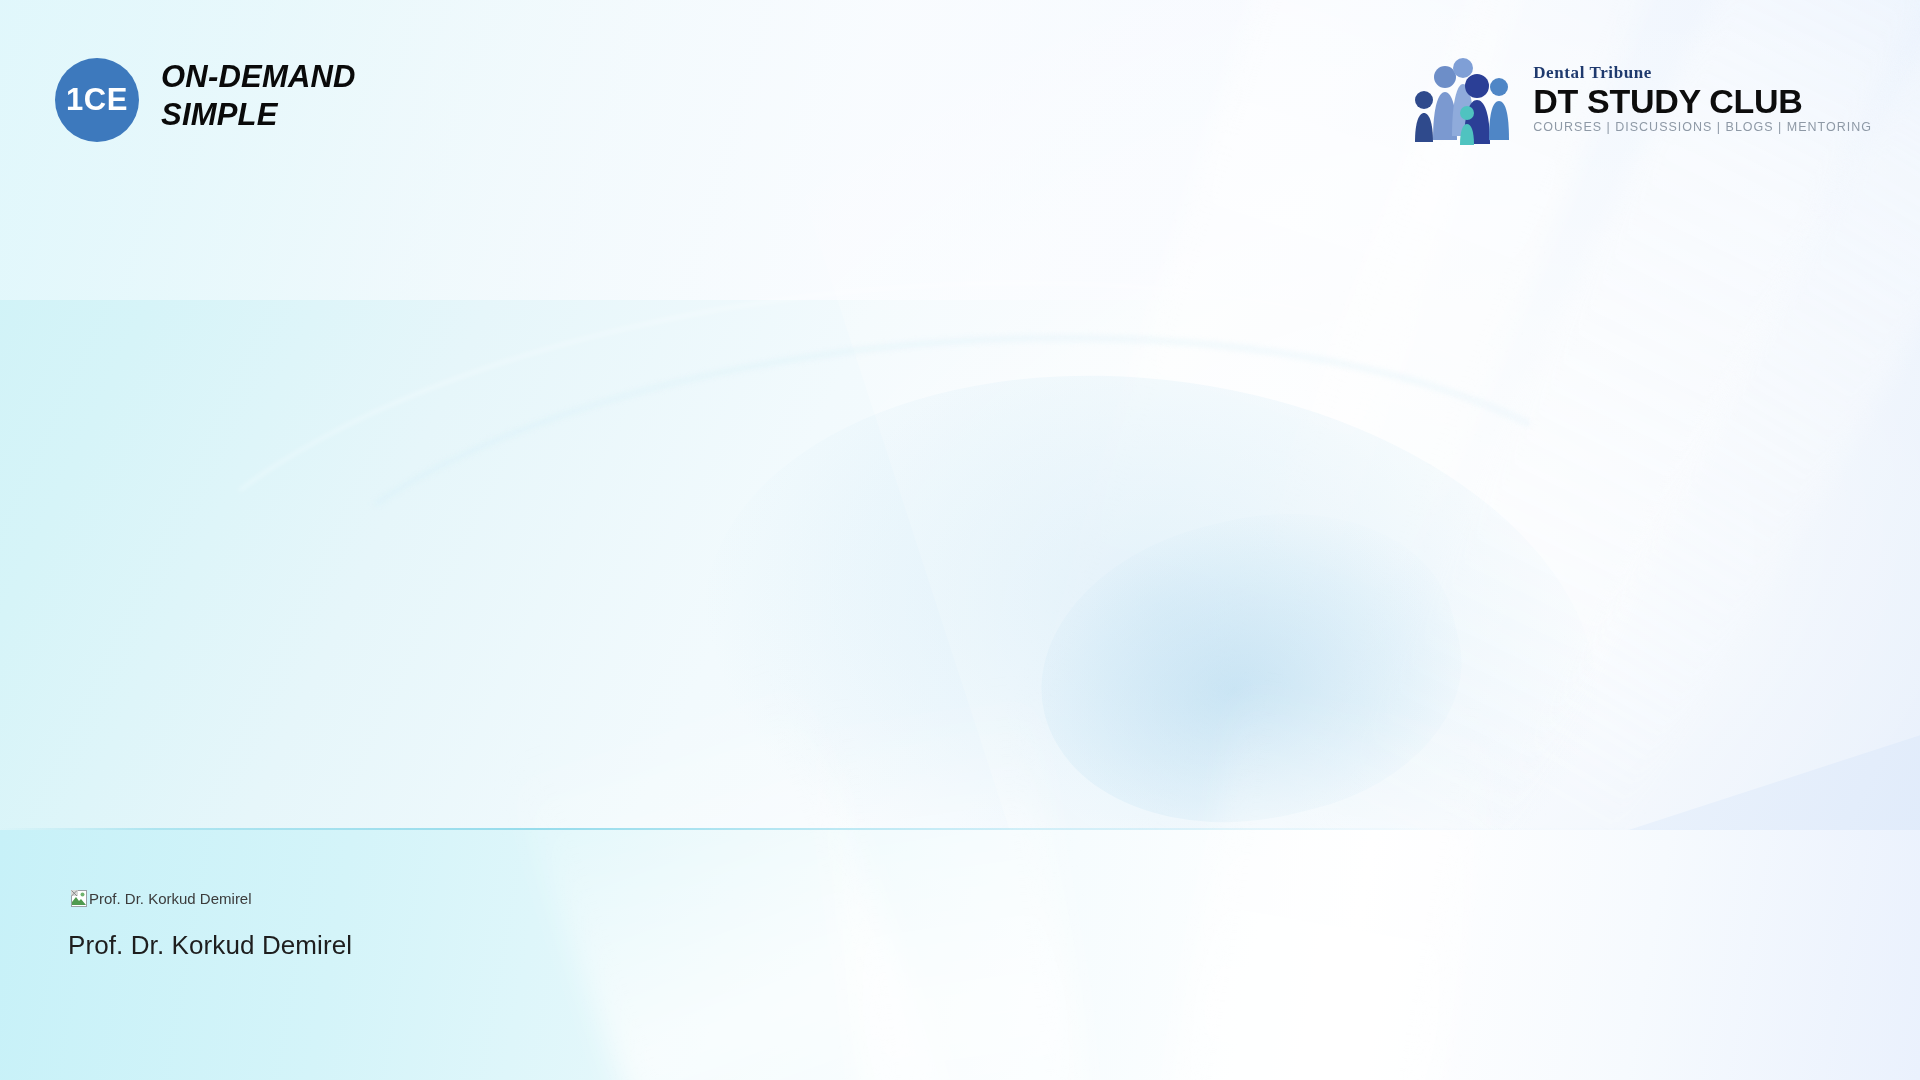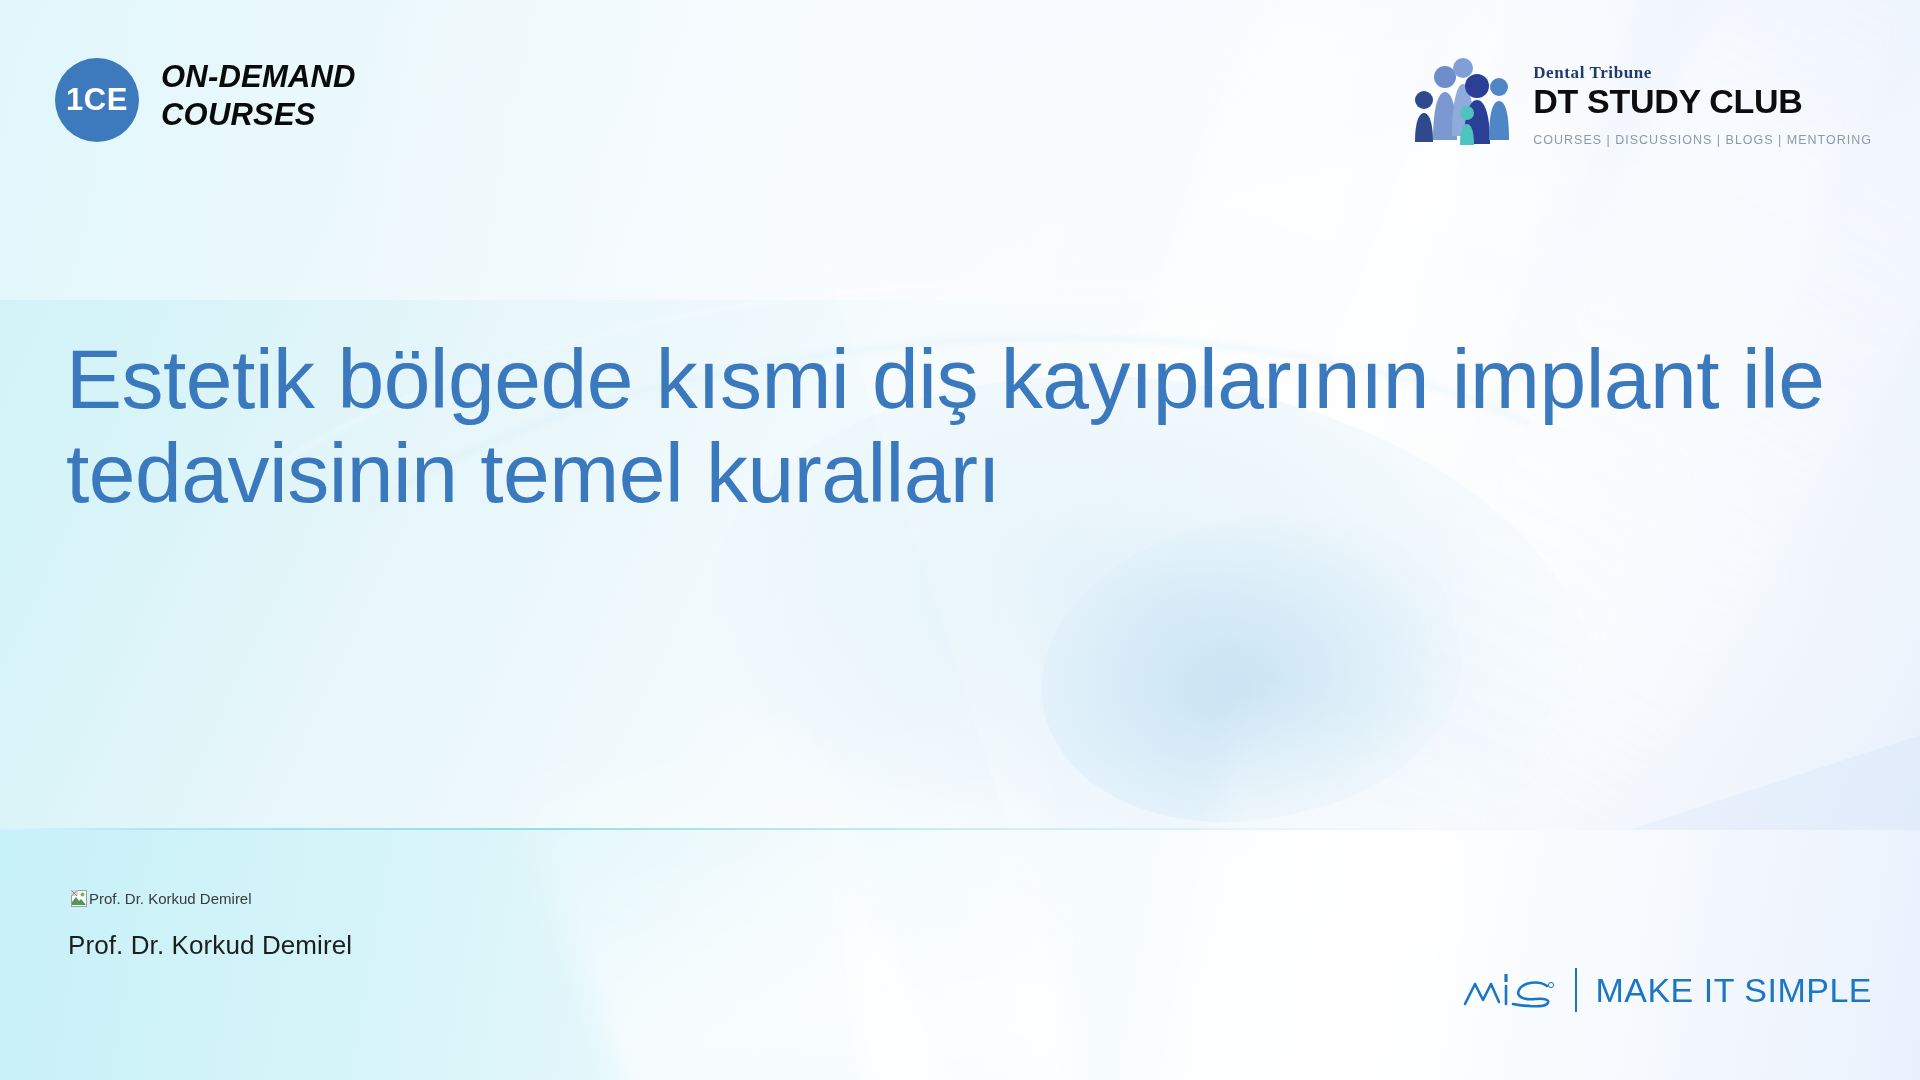--- a/index.html
+++ b/index.html
@@ -203,21 +203,21 @@
     font-size: 34px;
     font-weight: bold;
     letter-spacing: -0.3px;
     line-height: 1.05;
   }
   .dt-sub {
     font-family: "Liberation Sans", sans-serif;
     color: #8e99a6;
     font-size: 12.5px;
     letter-spacing: 1.0px;
-    margin-top: 13px;
+    margin-top: 0;
     white-space: nowrap;
   }
 
   
   .title {
     position: absolute;
     left: 66px;
     top: 332px;
     width: 1760px;
     color: #3b79bf;
@@ -297,21 +297,21 @@
   <div class="bg-layer bottom-wash"></div>
   <div class="bg-layer ray-low l1"></div>
   <div class="bg-layer ray-low l2"></div>
   <div class="bg-layer ray-low l3"></div>
   <div class="bg-layer horizon"></div>
 
   <div class="ce-block">
     <div class="ce-badge">1CE</div>
     <div class="ondemand">
       <span>ON-DEMAND</span>
-      <span>COURSES</span>
+      <span>SIMPLE</span>
     </div>
   </div>
 
   <div class="dtsc">
     <svg class="dtsc-mark" viewBox="0 0 108 92">
 
       <circle cx="13" cy="44" r="9" fill="#2f4a8c"></circle>
       <path d="M4 86 C4 66 8 57 13 57 C18 57 22 66 22 86 Z" fill="#2f4a8c"></path>
 
       <circle cx="34" cy="21" r="11" fill="#6d8ec8"></circle>
@@ -329,48 +329,29 @@
       <circle cx="88" cy="31" r="9" fill="#4f86c6"></circle>
       <path d="M78 84 C78 56 82 45 88 45 C94 45 98 56 98 84 Z" fill="#4f86c6"></path>
     </svg>
     <div class="dtsc-text">
       <div class="dt-tribune">Dental Tribune</div>
       <div class="dt-main">DT STUDY CLUB</div>
       <div class="dt-sub">COURSES | DISCUSSIONS | BLOGS | MENTORING</div>
     </div>
   </div>
 
-  <div class="title">Estetik bölgede kısmi diş kayıplarının implant ile tedavisinin temel kuralları</div>
 
   <div class="speaker-img">
     <svg class="broken-img-icon" viewBox="0 0 16 17">
       <rect x="0.5" y="0.5" width="15" height="16" fill="#ffffff" stroke="#9aa0a6" stroke-width="1"></rect>
       <path d="M1 12 L5 7 L8 11 L10 9 L15 15 L1 15 Z" fill="#4f9a4f"></path>
       <circle cx="11.5" cy="4.5" r="2" fill="#6fb36f"></circle>
       <path d="M0 0 L7 0 L7 6 L0 6 Z" fill="#d9d9d9"></path>
       <path d="M0.5 0.5 L6 6" stroke="#8a8a8a" stroke-width="1" fill="none"></path>
       <path d="M6 0.5 L0.5 6" stroke="#8a8a8a" stroke-width="1" fill="none"></path>
     </svg>
     <span>Prof. Dr. Korkud Demirel</span>
   </div>
 
   <div class="speaker-name">Prof. Dr. Korkud Demirel</div>
 
-  <div class="mis">
-    <svg class="mis-mark" viewBox="0 0 96 44">
-      <g fill="none" stroke="#1b76c4" stroke-width="2.6" stroke-linecap="round" stroke-linejoin="round">
-
-        <path d="M4 36 L14 16 L22 32 L30 16 L38 34"></path>
-
-        <path d="M45 18 L45 36"></path>
-
-        <path d="M86 18 C78 12 62 14 58 22 C54 30 66 32 74 31 C84 30 90 32 86 36 C82 40 62 38 52 36"></path>
-      </g>
-
-      <rect x="43.4" y="6" width="3.2" height="8" fill="#1b76c4"></rect>
-
-      <circle cx="90" cy="17" r="2.6" fill="none" stroke="#1b76c4" stroke-width="1"></circle>
-    </svg>
-    <div class="mis-divider"></div>
-    <div class="mis-tagline">MAKE IT SIMPLE</div>
-  </div>
 
 </div>
 
 </body></html>

